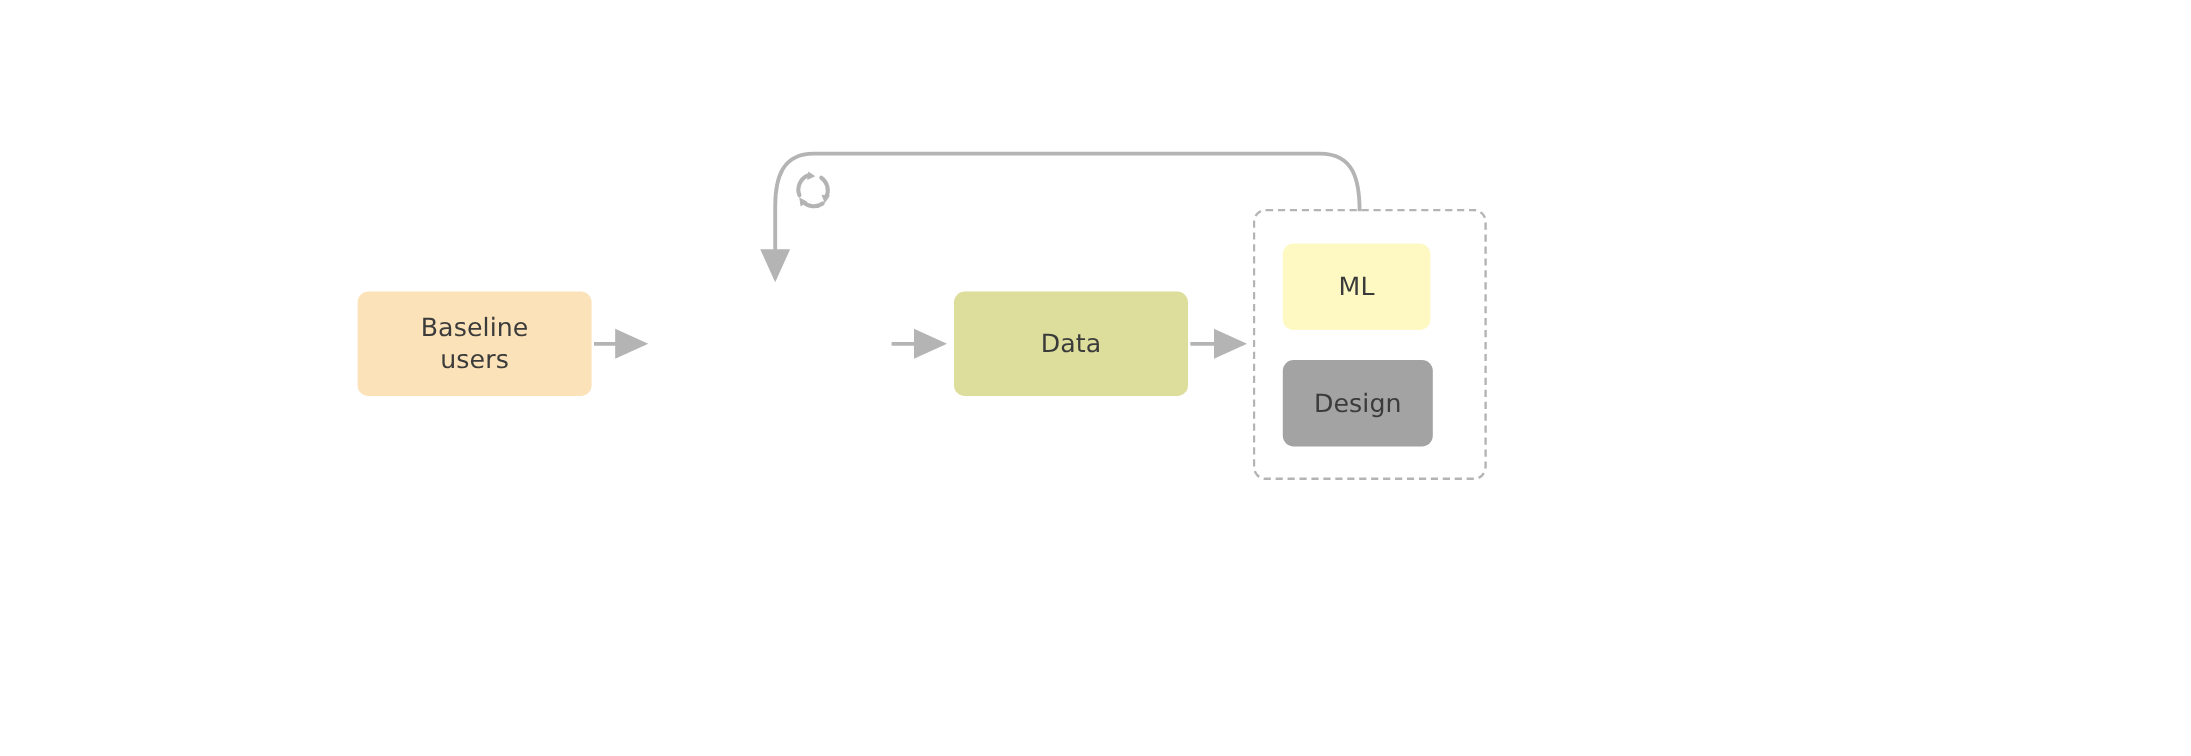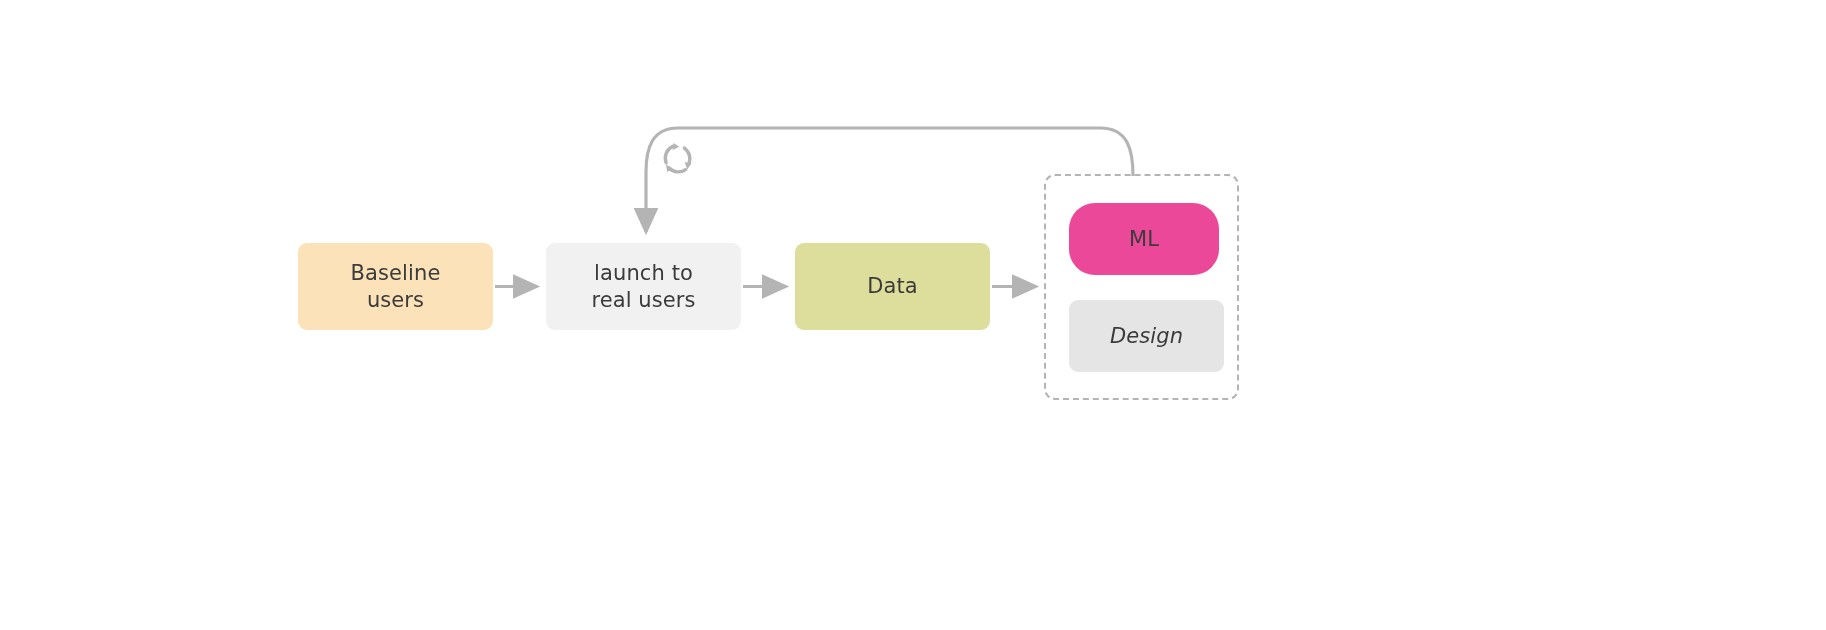--- a/index.html
+++ b/index.html
@@ -59,32 +59,30 @@
     top: 174px;
     width: 195px;
     height: 226px;
     border: 2px dashed #b4b4b4;
     border-radius: 11px;
     box-sizing: border-box;
   }
   #node-ml {
     left: 1069px;
     top: 203px;
-    width: 150px;
+    width: 123px;
     height: 72px;
-    background: #ec4899;
-    border-radius: 26px;
+    background: #fef9c3;
   }
   #node-design {
     left: 1069px;
     top: 300px;
-    width: 155px;
+    width: 125px;
     height: 72px;
-    background: #e5e5e5;
-    font-style: italic;
+    background: #a3a3a3;
   }
   #edges {
     position: absolute;
     left: 0;
     top: 0;
     width: 1826px;
     height: 630px;
     pointer-events: none;
   }
   #recycle-icon {
@@ -139,22 +137,20 @@
       <path d="M34.6 26.0 L30.3 32.4 L27.6 25.2 Z"></path>
       <path d="M10.2 35.0 L9.0 27.4 L15.9 31.4 Z"></path>
     </g>
   </svg>
 
   <div id="group-iterate"></div>
 
   <div class="node" id="node-baseline">Baseline
 users</div>
 
-  <div class="node" id="node-launch">launch to
-real users</div>
 
   <div class="node" id="node-data">Data</div>
 
   <div class="node" id="node-ml">ML</div>
 
   <div class="node" id="node-design">Design</div>
 
 </div>
 
 </body></html>

